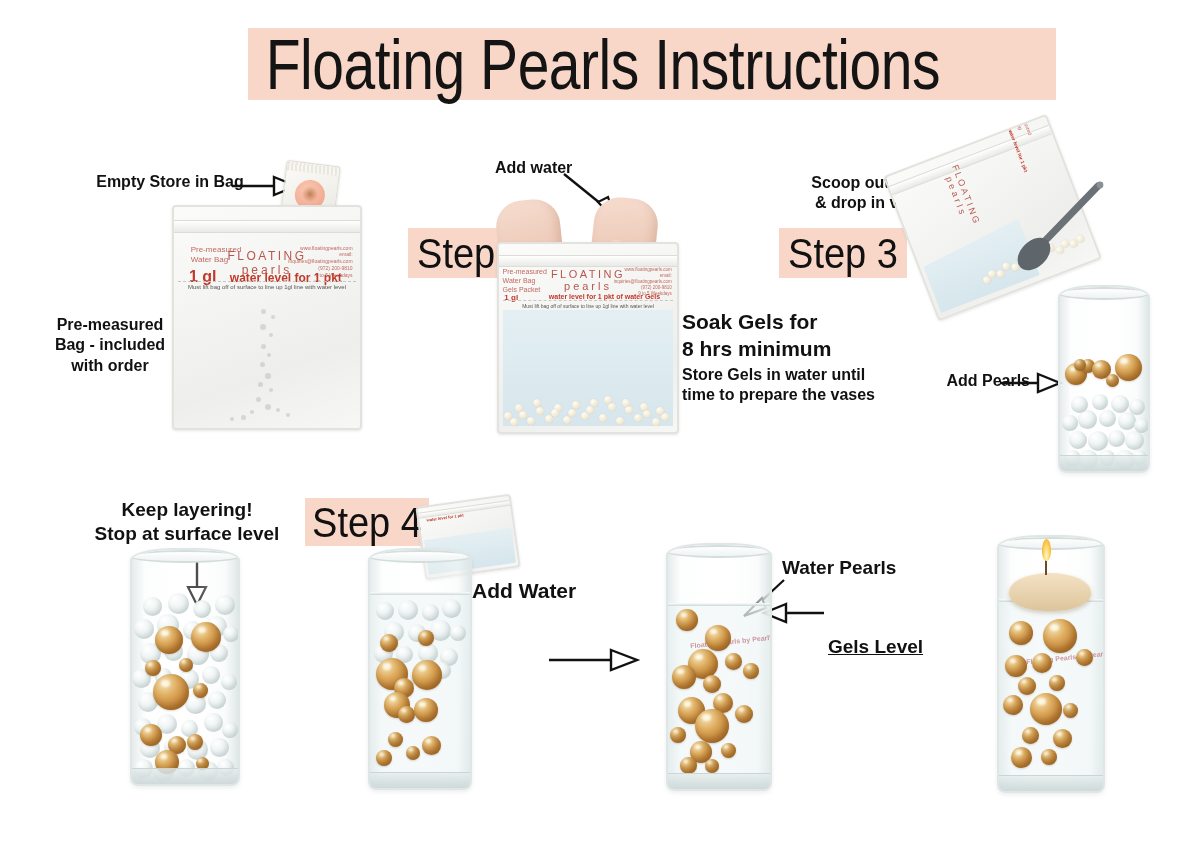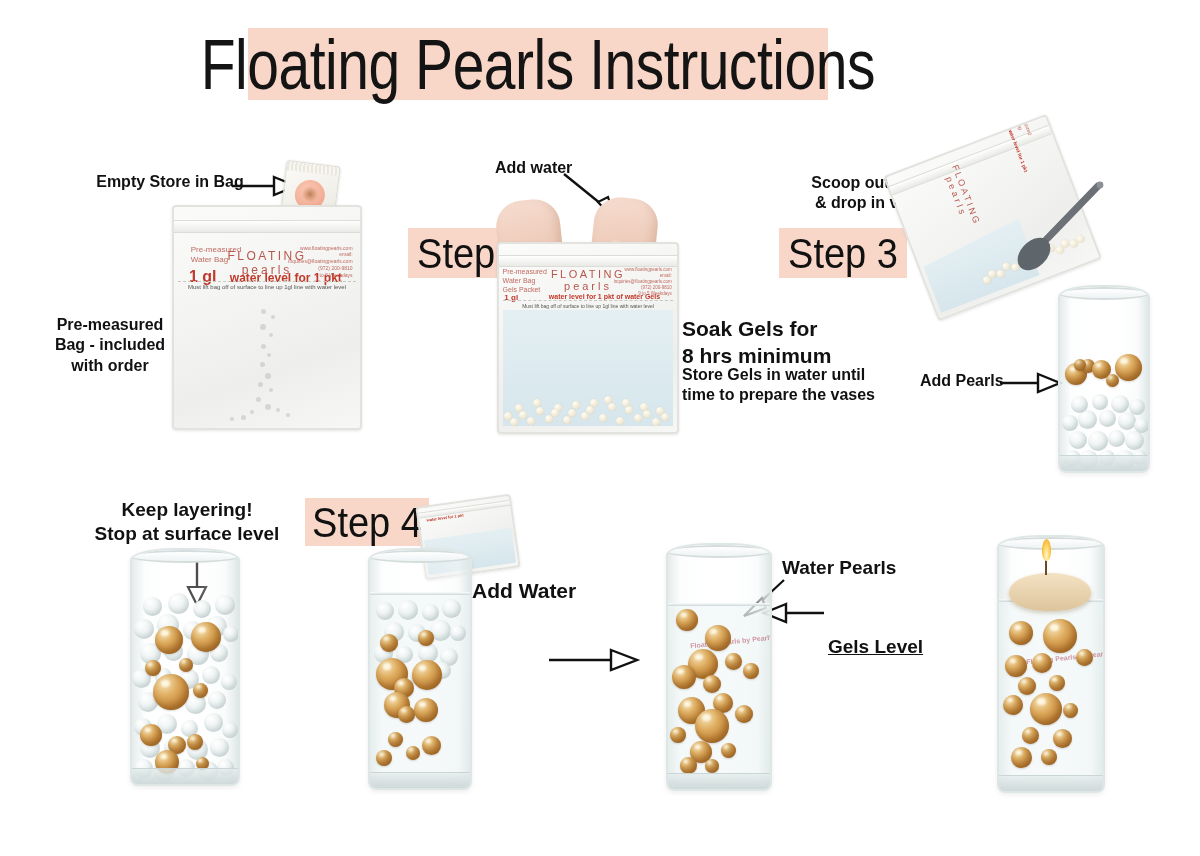--- a/index.html
+++ b/index.html
@@ -8,23 +8,23 @@
     background: #ffffff;
     font-family: "Liberation Sans", sans-serif;
     overflow: hidden;
   }
   #page { position: relative; width: 1200px; height: 856px; background: #fff; }
 
   .abs { position: absolute; }
 
   
   #title-banner {
-    left: 248px; top: 28px; width: 580px; height: 72px;
+    left: 248px; top: 28px; width: 808px; height: 72px;
     background: #f8d6c8;
-    display: flex; align-items: center; justify-content: center;
+    display: flex; align-items: center; 
   }
   #title-text {
     font-size: 60px; font-weight: 400; color: #141414;
     letter-spacing: -0.5px; white-space: nowrap;
     font-family: "Liberation Sans", sans-serif;
     transform: scaleY(1.18) scaleX(0.95); transform-origin: center;
   }
 
   
   .step-chip {
@@ -275,21 +275,21 @@
     <span>Step 2</span>
   </div>
 
   <div class="abs anno" style="left:495px; top:158px; width:120px;">Add water</div>
 
   <svg class="arrow-svg" style="left:562px; top:170px; width:64px; height:56px;">
     <line x1="2" y1="4" x2="44" y2="38" stroke="#111" stroke-width="2.4"></line>
     <polygon points="36,32 54,52 46,27" fill="#fff" stroke="#111" stroke-width="2.2"></polygon>
   </svg>
 
-  <div class="abs anno big" style="left:682px; top:316px; width:220px;">Soak Gels for
+  <div class="abs anno big" style="left:682px; top:309px; width:220px;">Soak Gels for
 8 hrs minimum</div>
   <div class="abs anno" style="left:682px; top:365px; width:210px;">Store Gels in water until
 time to prepare the vases</div>
 
   <div class="hand" style="left:498px; top:200px; transform:rotate(-6deg);">
     <div class="fng" style="left:4px;  height:38px;"></div>
     <div class="fng" style="left:18px; height:44px;"></div>
     <div class="fng" style="left:32px; height:45px;"></div>
     <div class="fng" style="left:46px; height:39px;"></div>
   </div>
@@ -354,21 +354,21 @@
     </div>
   </div>
 
   <div class="abs step-chip" style="left:779px; top:228px; width:128px; height:50px;">
     <span>Step 3</span>
   </div>
 
   <div class="abs anno c" style="left:795px; top:173px; width:150px;">Scoop out Gels
 &amp; drop in vase</div>
 
-  <div class="abs anno" style="left:920px; top:371px; width:110px;">Add Pearls</div>
+  <div class="abs anno" style="left:920px; top:371px; width:110px;text-align:right;">Add Pearls</div>
 
   <svg class="arrow-svg" style="left:1000px; top:372px; width:62px; height:22px;">
     <line x1="0" y1="11" x2="38" y2="11" stroke="#111" stroke-width="2.6"></line>
     <polygon points="38,2 60,11 38,20" fill="#fff" stroke="#111" stroke-width="2.4"></polygon>
   </svg>
 
   <div class="bag" style="left:905px; top:140px; width:175px; height:155px; transform:rotate(-21deg);">
     <div class="bag-brand" style="top:22%; transform:rotate(90deg); transform-origin:center; left:20%; right:auto; width:60px;">
       <div class="fl" style="font-size:9px;">FLOATING</div>
       <div class="pe" style="font-size:9px;">pearls</div>

